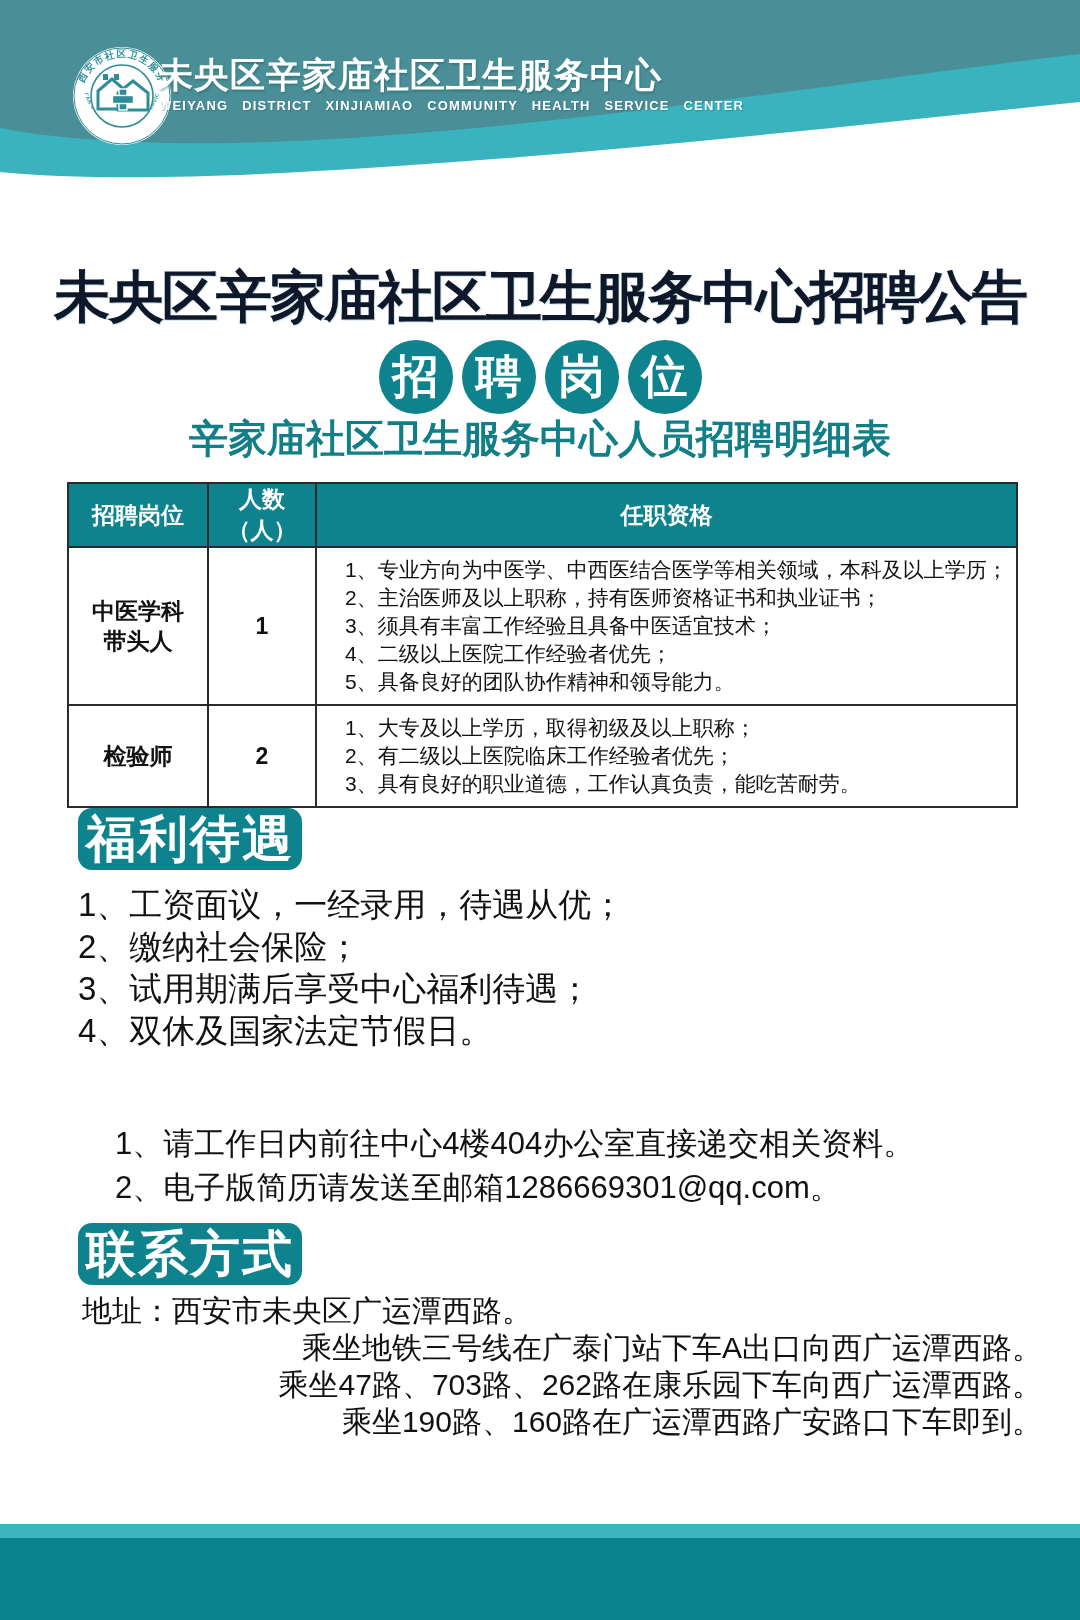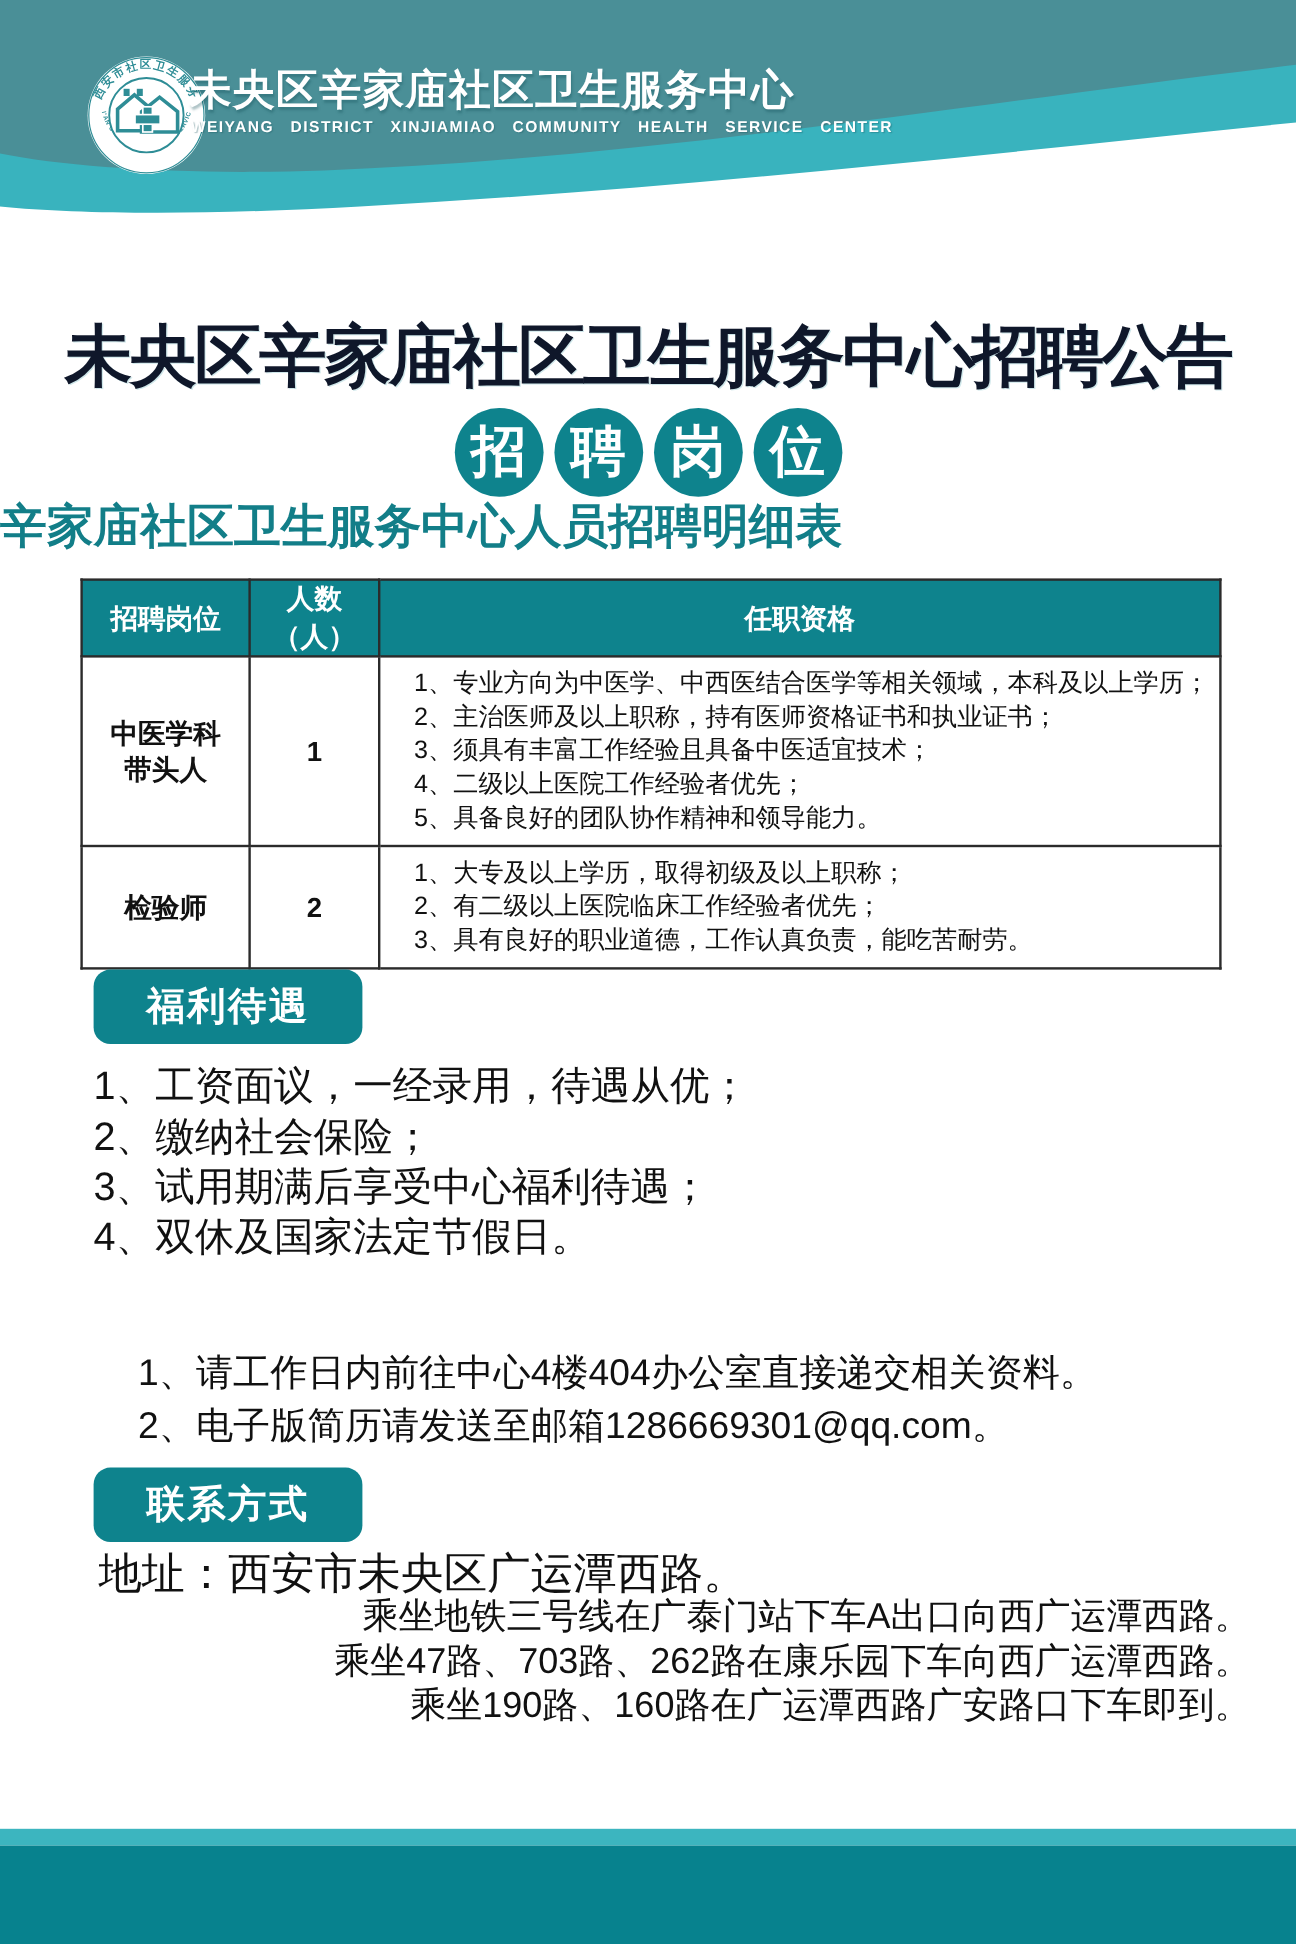--- a/index.html
+++ b/index.html
@@ -19,49 +19,49 @@
   .page-title{position:absolute;left:0;top:218px;width:1080px;text-align:center;color:#0f172a;
               font-size:56px;font-weight:900;letter-spacing:-2px;
               text-shadow:1px 1px 0 #cfe7ea;margin-top:42px;}
 
   
   .badge-row{position:absolute;left:0;top:340px;width:1080px;display:flex;justify-content:center;gap:9px;}
   .badge-circle{width:74px;height:74px;border-radius:50%;background:#0e838d;color:#fff;
                 display:flex;align-items:center;justify-content:center;font-size:46px;font-weight:900;}
 
   
-  .table-caption{position:absolute;left:0;top:412px;width:1080px;color:#127e88;
+  .table-caption{position:absolute;left:0;top:412px;width:1080px;text-align:center;color:#127e88;
                  font-family:"Liberation Serif","DejaVu Serif",serif;font-size:39px;font-weight:900;}
 
   
   table.recruit{position:absolute;left:67px;top:482px;width:949px;border-collapse:collapse;
                 table-layout:fixed;}
   table.recruit th,table.recruit td{border:2px solid #2b2b2b;}
   table.recruit th{background:#0e838d;color:#fff;font-size:23px;font-weight:bold;height:38px;padding:0;}
   col.c1{width:140px;} col.c2{width:108px;} col.c3{width:701px;}
   td.pos{text-align:center;font-size:23px;font-weight:bold;color:#111;white-space:pre-line;line-height:30px;}
   td.cnt{text-align:center;font-size:23px;font-weight:bold;color:#111;}
   td.req{padding:8px 8px 8px 28px;vertical-align:middle;}
   .req-line{font-size:21px;color:#111;line-height:28px;}
   tr.r1{height:142px;} tr.r2{height:96px;}
 
   
   .sec-badge{position:absolute;left:78px;width:224px;height:62px;background:#0e838d;border-radius:14px;
              color:#fff;display:flex;align-items:center;justify-content:center;
-             font-size:32px;font-weight:900;letter-spacing:2px;}
+             font-size:50px;font-weight:900;letter-spacing:2px;}
   .sec-benefits{top:808px;} .sec-apply{top:1052px;} .sec-contact{top:1223px;}
 
   
   .benefit-list{position:absolute;left:78px;top:884px;width:940px;}
   .benefit-list .item{font-size:33px;color:#111;line-height:42px;font-weight:500;}
   .apply-list{position:absolute;left:100px;top:1122px;width:950px;margin-left:15px;}
   .apply-list .item{font-size:31px;color:#111;line-height:44px;font-weight:500;}
 
   .contact-block{position:absolute;left:82px;top:1292px;width:960px;}
-  .contact-first{display:flex;font-size:36px;color:#111;line-height:37px;font-weight:500;}
+  .contact-first{display:flex;font-size:30px;color:#111;line-height:37px;font-weight:500;}
   .contact-label{flex:0 0 auto;}
   .contact-line{font-size:30px;color:#111;line-height:37px;margin-left:93px;font-weight:500;text-align:right;}
 
   
   .footer-stripe{position:absolute;left:0;top:1524px;width:1080px;height:14px;background:#3cb5bf;}
   .footer-band{position:absolute;left:0;top:1538px;width:1080px;height:82px;background:#07828e;}
 </style>
 </head>
 <body>
 

